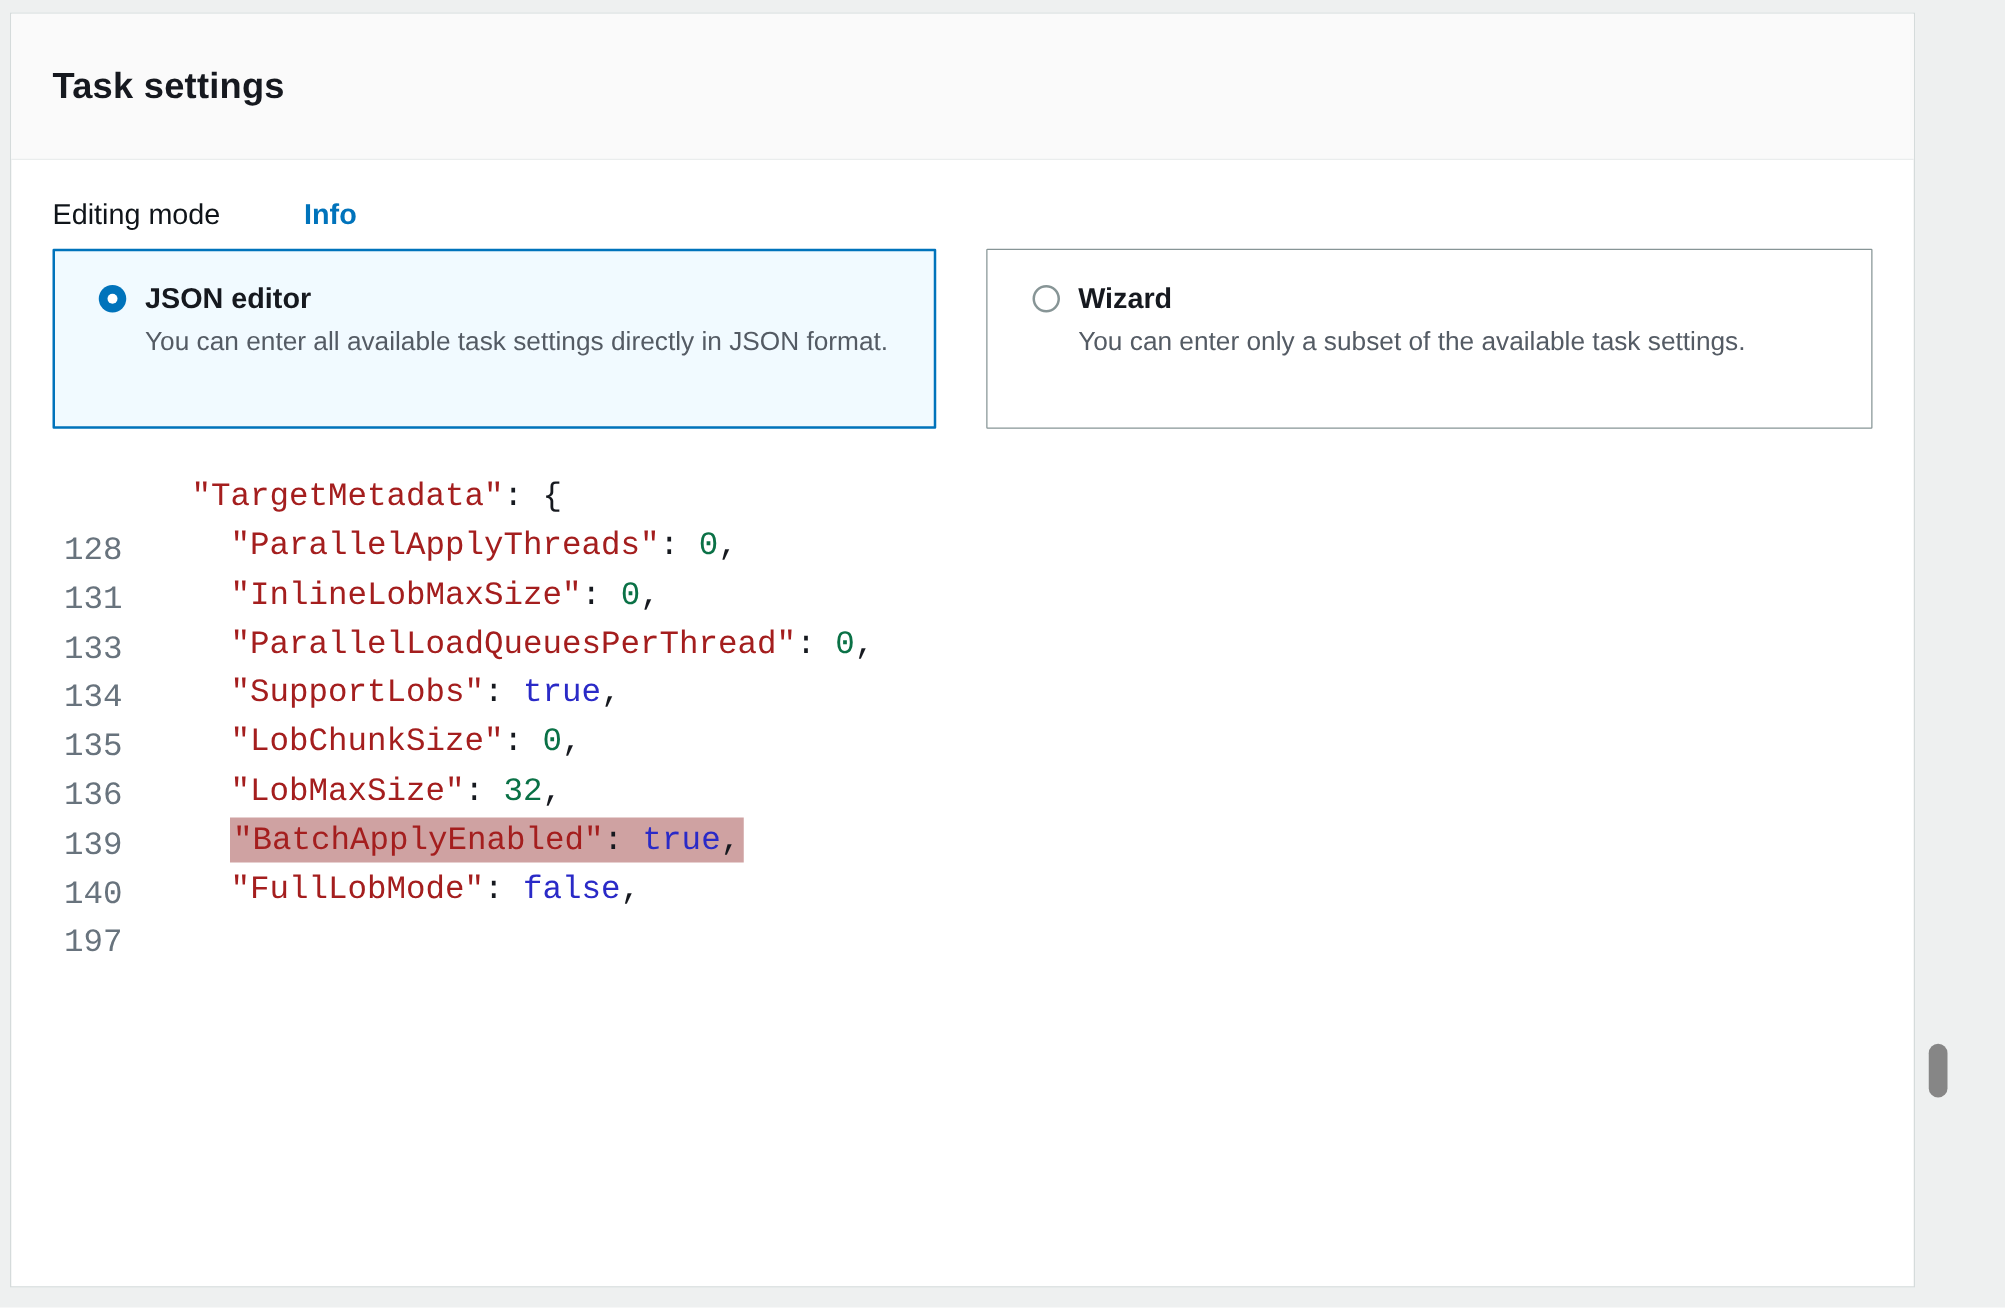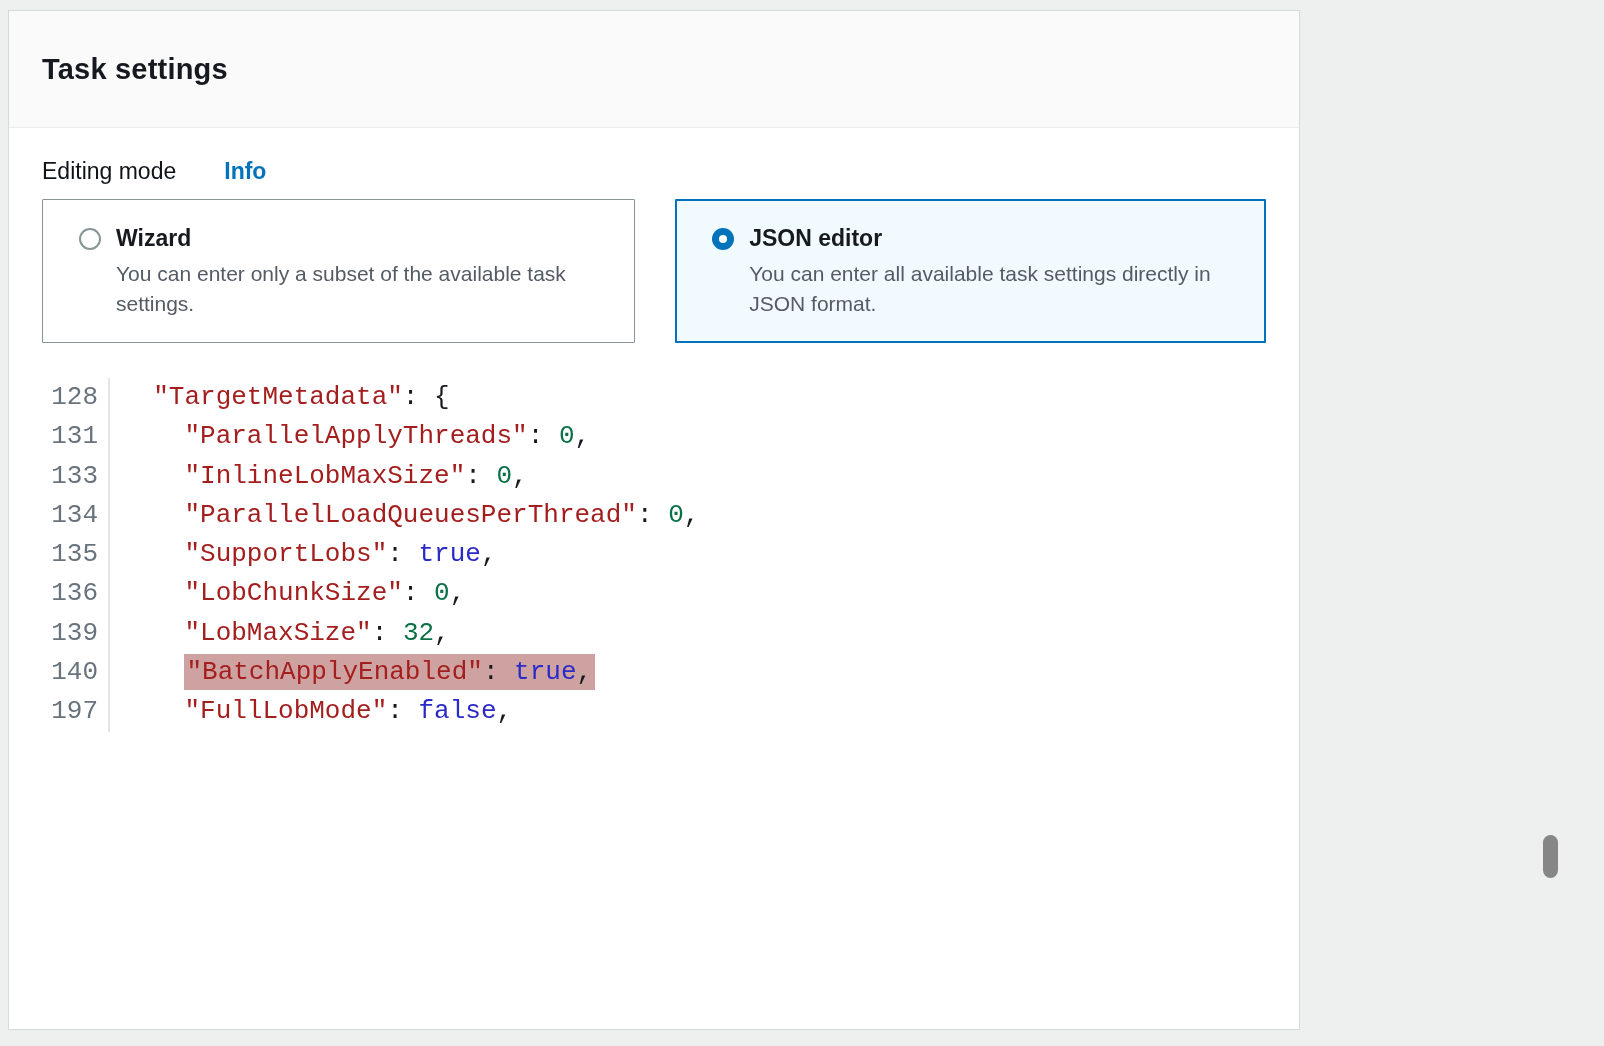--- a/index.html
+++ b/index.html
@@ -6,40 +6,40 @@
   body{
     width:1604px;height:1046px;
     background:#eef0f0;
     font-family:"Liberation Sans",sans-serif;
     color:#16191f;
     position:relative;
     overflow:hidden;
   }
   .card{
     position:absolute;left:8px;top:10px;
-    width:1292px;height:1020px;
+    width:1524px;height:1020px;
     background:#ffffff;
     border:1px solid #d5dbdb;
     box-sizing:border-box;
   }
   .card-header{
     height:117px;
     background:#fafafa;
     border-bottom:1px solid #eaeded;
     display:flex;align-items:center;
     padding-left:33px;
     box-sizing:border-box;
   }
   .card-title{
     font-size:29px;font-weight:700;color:#16191f;letter-spacing:0.2px;
   }
   .card-body{padding:0 33px;}
   .editing-row{
     margin-top:30px;
-    display:flex;align-items:baseline;
+    display:flex;align-items:baseline;gap:19px;
     font-size:23px;
   }
   .editing-label{color:#0f1419;}
   .info-link{color:#0073bb;font-weight:700;cursor:pointer;text-decoration:none;margin-left:48px;}
   .tiles{display:flex;gap:40px;margin-top:14px;}
   .tile{
     box-sizing:border-box;
     height:144px;
     background:#ffffff;
     border:1px solid #879596;
@@ -80,20 +80,21 @@
   }
   .code-row{
     display:flex;height:39.3px;line-height:39.3px;white-space:pre;
   }
   .gutter{
     width:56px;flex:0 0 auto;
     text-align:right;
     padding-right:10px;
     border-right:2px solid #e2e6e6;
     color:var(--num-gutter-color,#68737d);
+    margin-top:43px;
   }
   .code{padding-left:12px;}
   .tok-key{color:var(--key-color,#a41e1e);}
   .tok-string{color:var(--key-color,#a41e1e);}
   .tok-number{color:var(--number-color,#0a7146);}
   .tok-boolean{color:var(--boolean-color,#2a2ac7);}
   .tok-punct{color:var(--punct-color,#16191f);}
   .hl{background:var(--hl-color,#cfa2a2);padding:3px 3px 3px 2px;}
   .scroll-thumb{
     position:absolute;
@@ -115,34 +116,34 @@
 
   <div class="card-body">
 
     <div class="editing-row">
       <span class="editing-label">Editing mode</span>
       <a class="info-link">Info</a>
     </div>
 
     <div class="tiles">
 
+      <div class="tile json selected">
+        <div class="tile-head">
+          <span class="radio on"></span>
+          <span class="tile-label">JSON editor</span>
+        </div>
+        <div class="tile-desc">You can enter all available task settings directly in JSON format.</div>
+      </div>
+
       <div class="tile wizard">
         <div class="tile-head">
           <span class="radio off"></span>
           <span class="tile-label">Wizard</span>
         </div>
         <div class="tile-desc">You can enter only a subset of the available task settings.</div>
-      </div>
-
-      <div class="tile json selected">
-        <div class="tile-head">
-          <span class="radio on"></span>
-          <span class="tile-label">JSON editor</span>
-        </div>
-        <div class="tile-desc">You can enter all available task settings directly in JSON format.</div>
       </div>
 
     </div>
 
     <div class="editor">
       <div>
           <div class="code-row"><div class="gutter">128</div><div class="code"><span>  </span><span><span class="tok-key">"TargetMetadata"</span><span class="tok-punct">: </span><span class="tok-punct">{</span></span></div></div>
           <div class="code-row"><div class="gutter">131</div><div class="code"><span>    </span><span><span class="tok-key">"ParallelApplyThreads"</span><span class="tok-punct">: </span><span class="tok-number">0</span><span class="tok-punct">,</span></span></div></div>
           <div class="code-row"><div class="gutter">133</div><div class="code"><span>    </span><span><span class="tok-key">"InlineLobMaxSize"</span><span class="tok-punct">: </span><span class="tok-number">0</span><span class="tok-punct">,</span></span></div></div>
           <div class="code-row"><div class="gutter">134</div><div class="code"><span>    </span><span><span class="tok-key">"ParallelLoadQueuesPerThread"</span><span class="tok-punct">: </span><span class="tok-number">0</span><span class="tok-punct">,</span></span></div></div>

